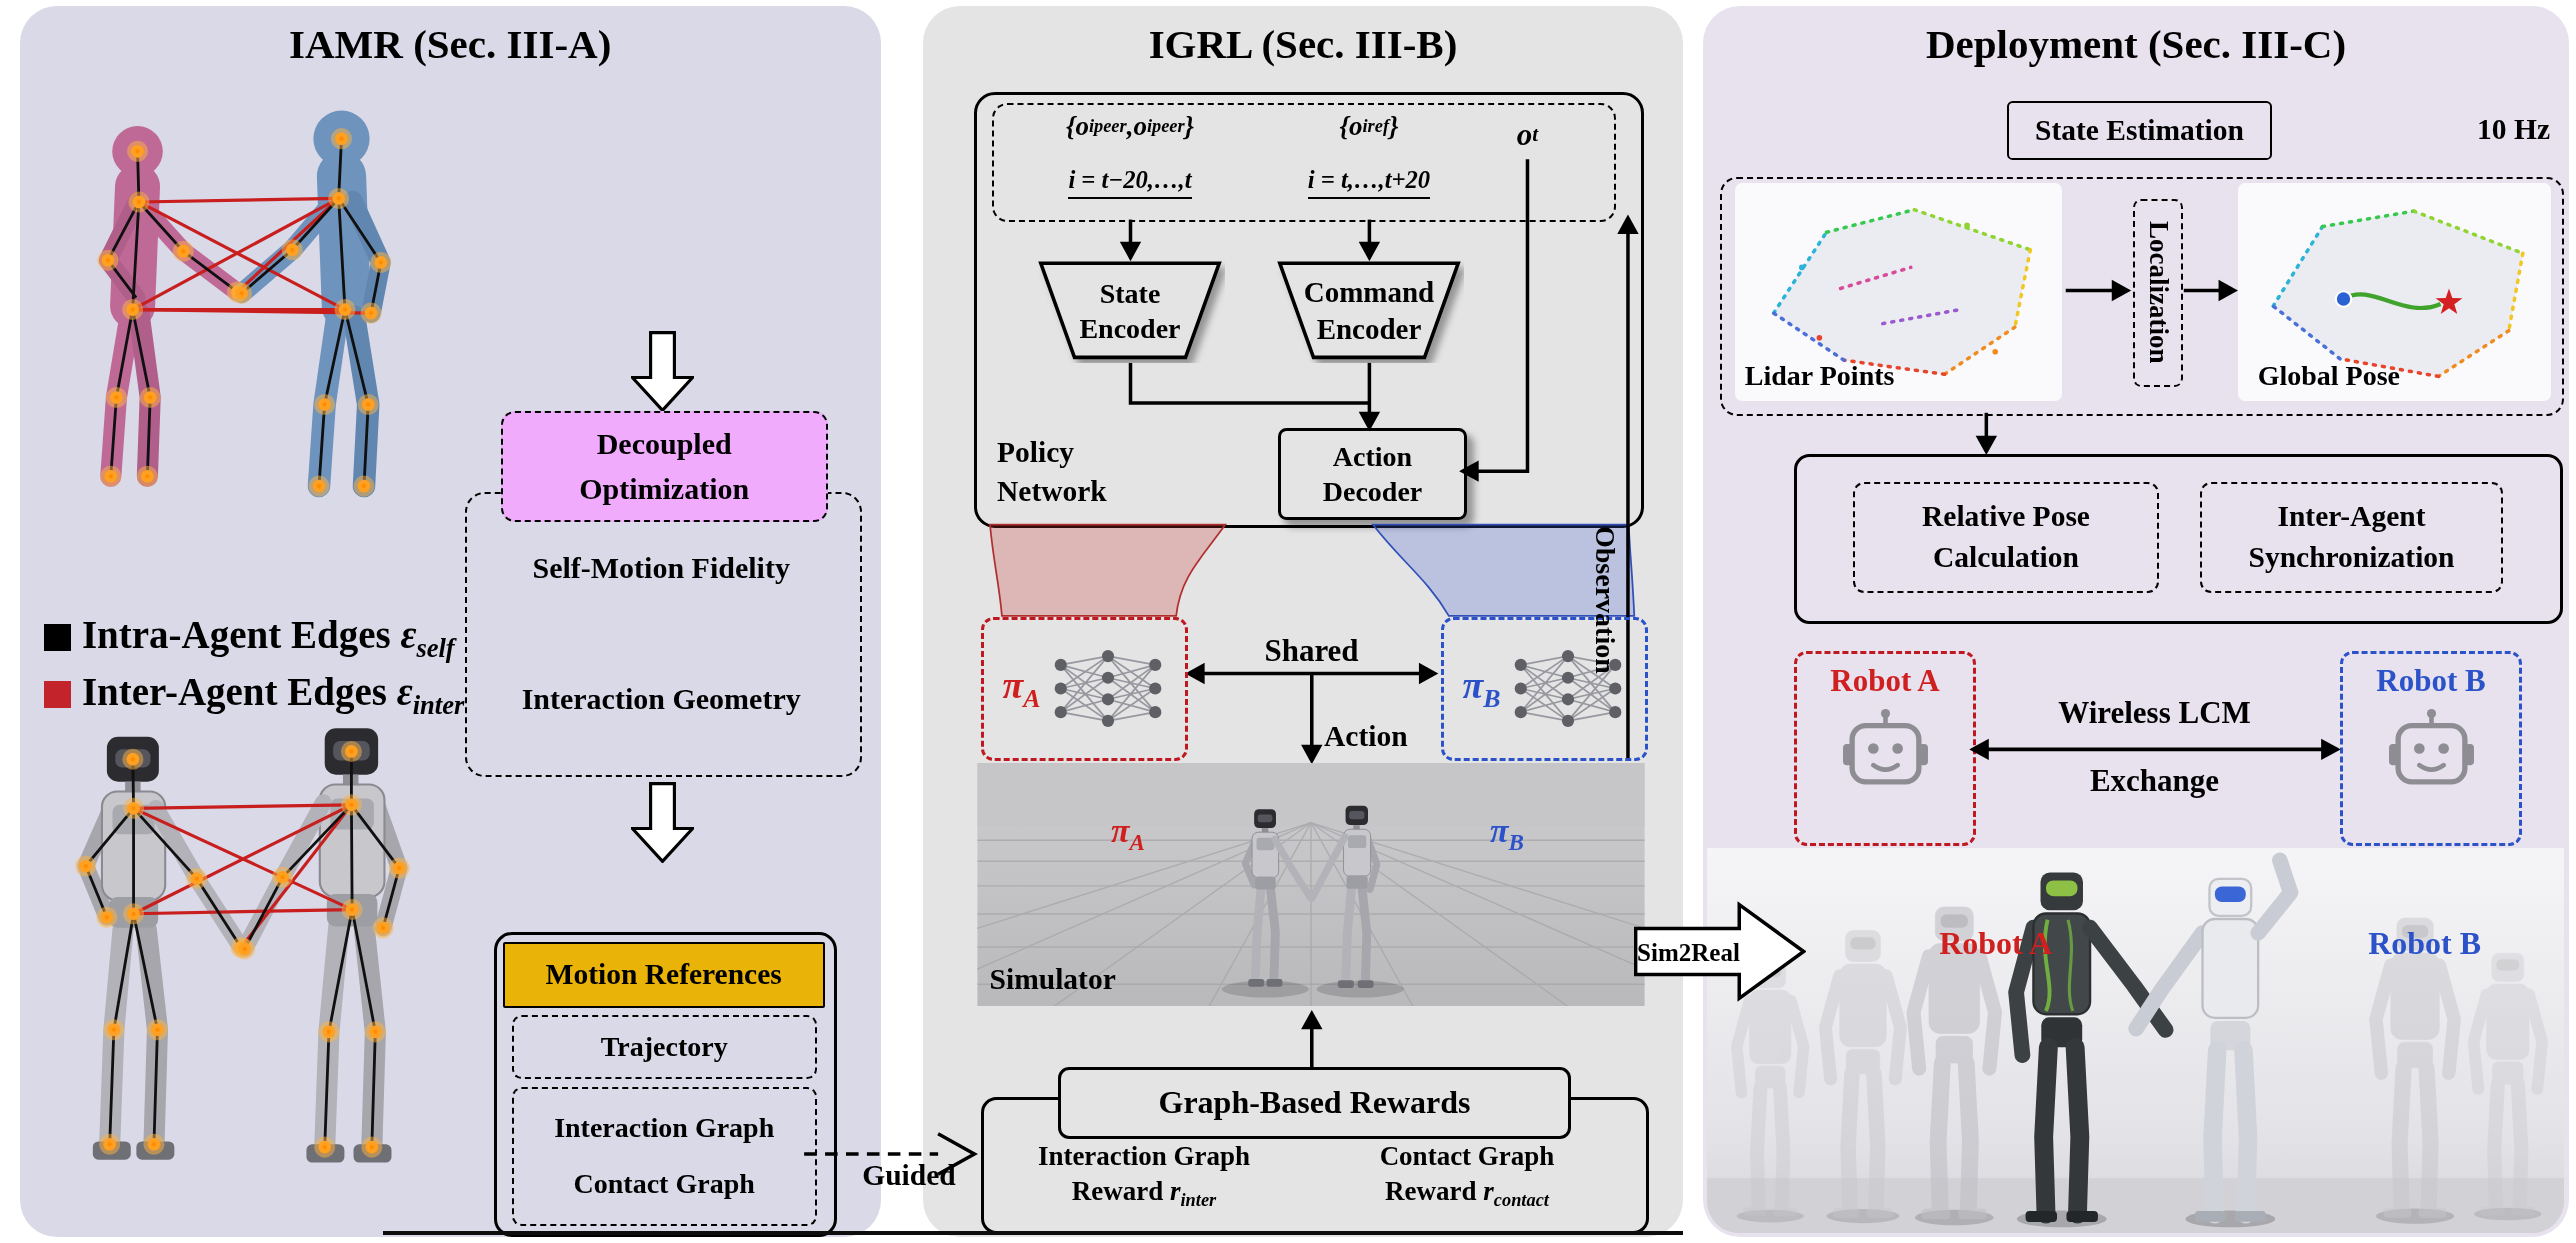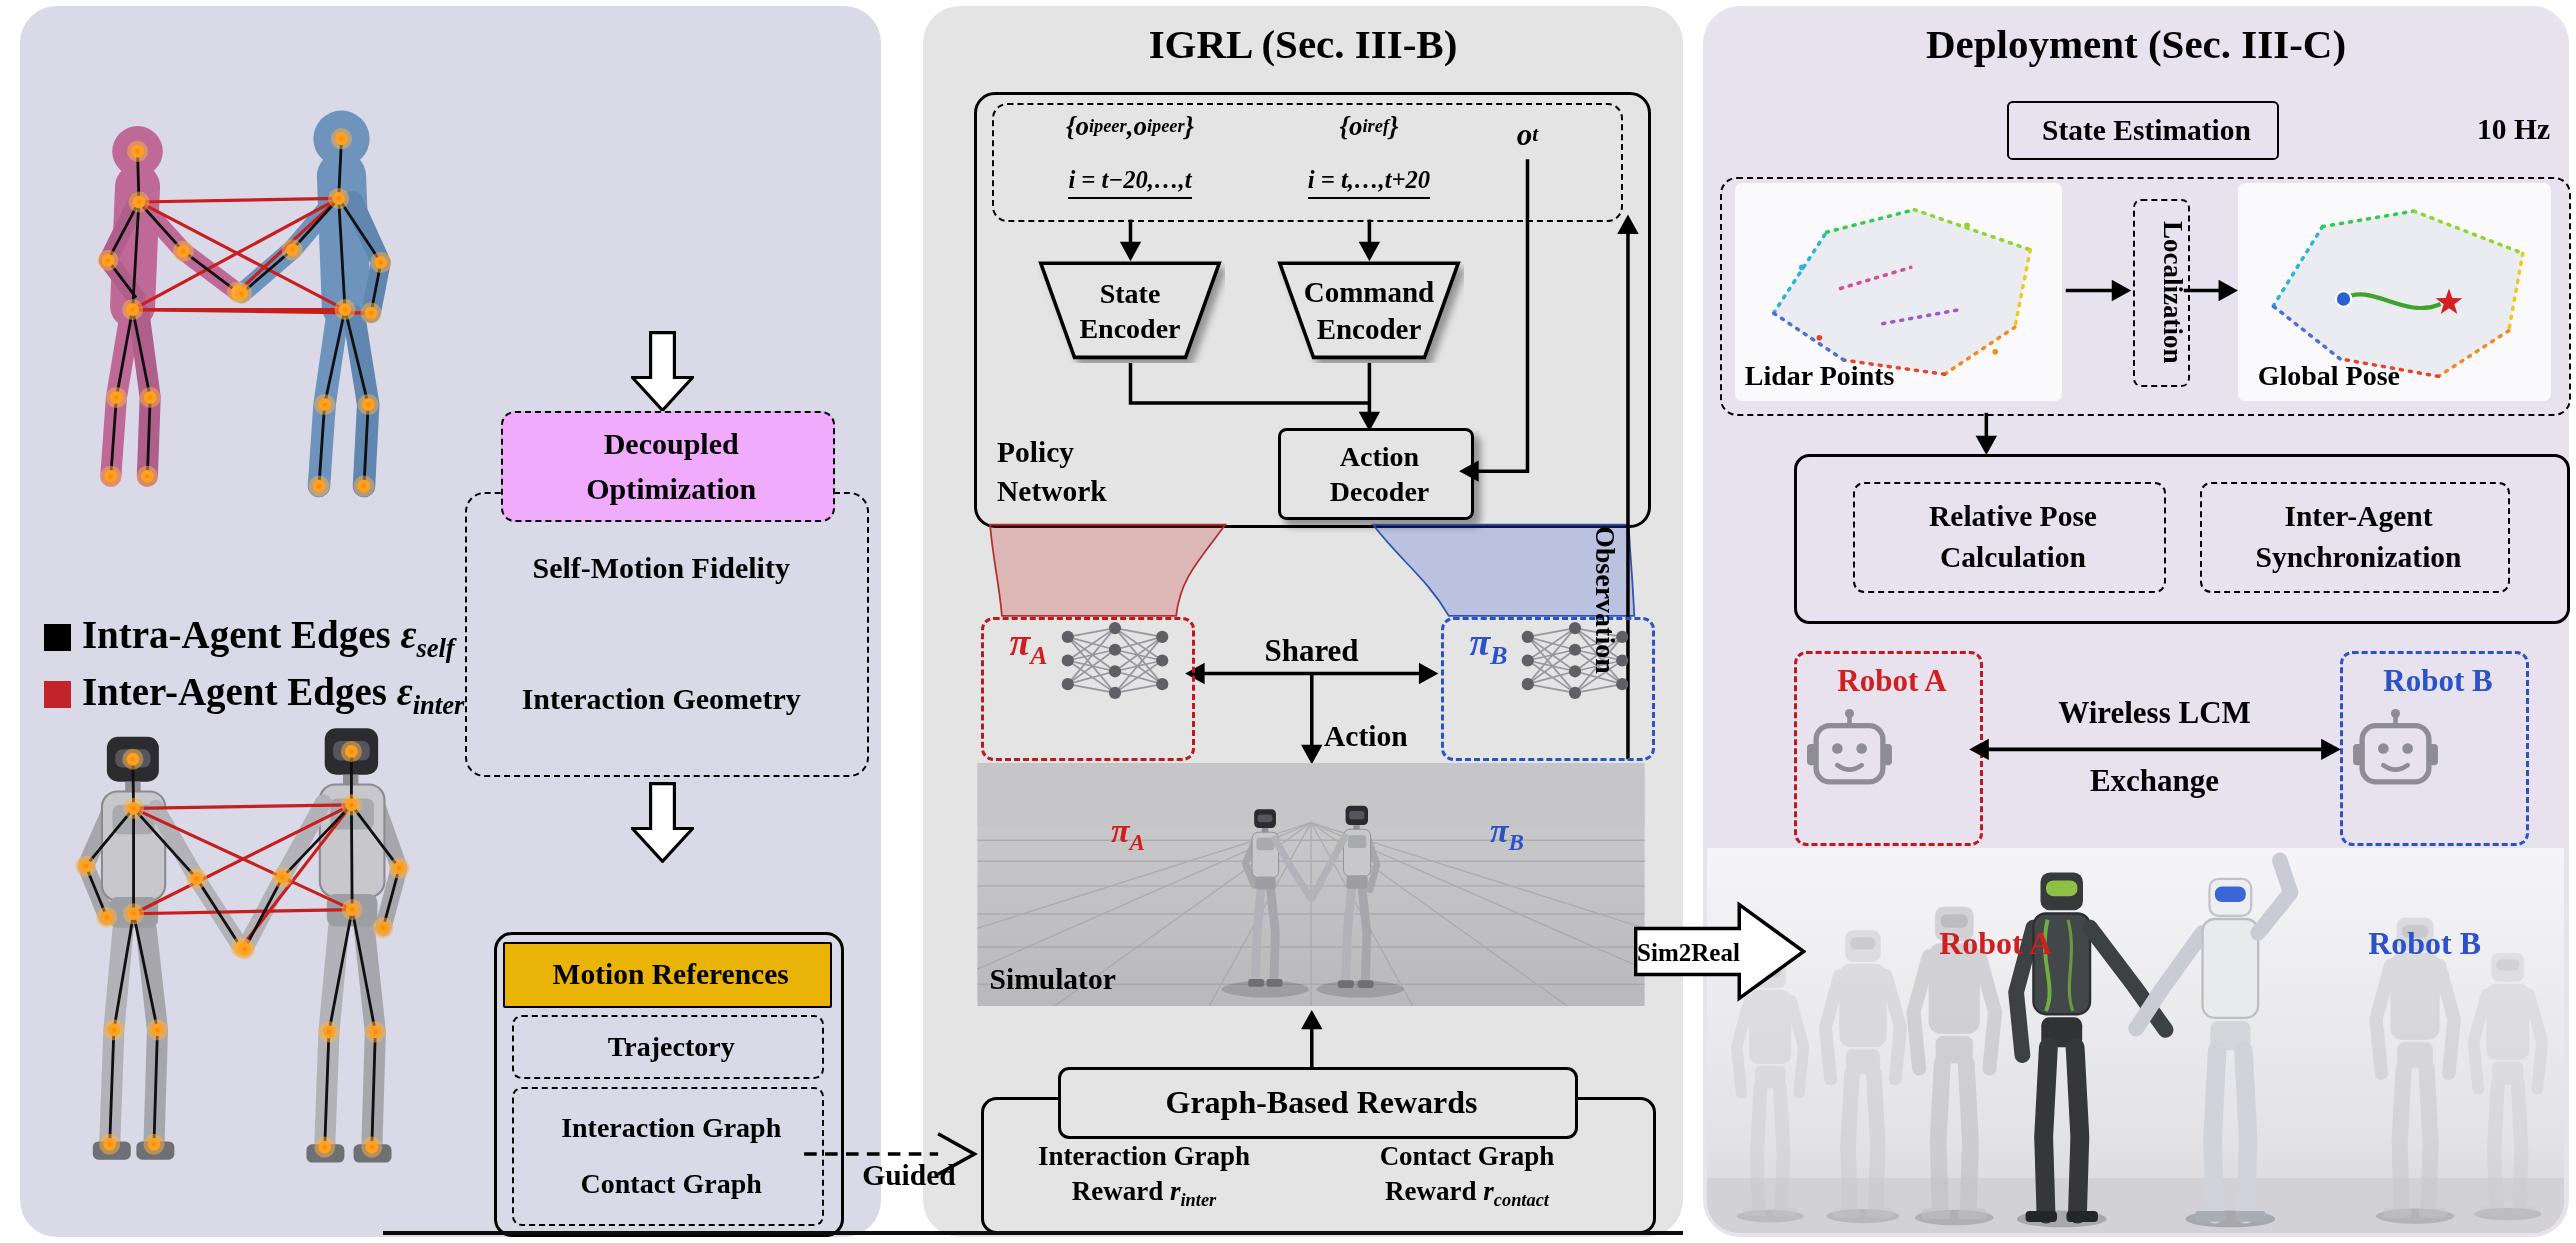--- a/index.html
+++ b/index.html
@@ -1,20 +1,20 @@
 <!DOCTYPE html>
 <html style="font-size:11.2px"><head>
 <meta charset="utf-8">
 <style>
   html,body{margin:0;padding:0;background:#fff;}
   .fig{position:relative;width:2576px;height:1244px;background:#fff;font-family:"Liberation Serif","DejaVu Serif",serif;color:#000;overflow:hidden;}
   .abs{position:absolute;}
   .panel{position:absolute;top:5.6px;height:1231px;border-radius:37px;}
   .ptitle{position:absolute;left:0;right:0;top:14px;text-align:center;font-weight:bold;font-size:41px;margin:0;}
-  .box{position:absolute;border:3.5px solid #000;border-radius:14px;display:flex;flex-direction:column;justify-content:center;text-align:center;font-weight:bold;background:transparent;padding-left:7px;}
+  .box{position:absolute;border:3.5px solid #000;border-radius:14px;display:flex;flex-direction:column;align-items:center;justify-content:center;text-align:center;font-weight:bold;background:transparent;}
   .dash{border-style:dashed;border-width:2.8px;}
   .lbl{position:absolute;font-weight:bold;}
   .ctr{display:flex;align-items:center;justify-content:center;text-align:center;}
   .math{font-style:italic;}
   sub,sup{font-size:68%;}
   .ul{border-bottom:2.8px solid #000;padding-bottom:3.5px;display:inline-block;}
   .vtext{writing-mode:vertical-rl;text-orientation:mixed;}
   svg{display:block;}
   .legendrow{position:absolute;display:flex;align-items:center;gap:11.2px;font-weight:bold;font-size:39px;}
   .sw{width:27px;height:27px;display:inline-block;}
@@ -88,20 +88,21 @@
         <rect x="4" y="50" width="12" height="28" rx="5" fill="#8d8d93" stroke="none"></rect>
         <rect x="104" y="50" width="12" height="28" rx="5" fill="#8d8d93" stroke="none"></rect>
         <circle cx="44" cy="56" r="7" fill="#8d8d93" stroke="none"></circle>
         <circle cx="76" cy="56" r="7" fill="#8d8d93" stroke="none"></circle>
         <path d="M44,78 Q60,90 76,78" stroke-width="6" stroke-linecap="round"></path>
       </g>
     </defs>
   </svg>
 
   <section class="panel" style="left:19.7px;width:861px;background:#dad9e8;">
+    <h2 class="ptitle">IAMR (Sec. III-A)</h2>
 
     <svg class="abs" style="left:12px;top:75px" width="415" height="429" viewBox="0 0 590 610">
       <g>
         <circle cx="150" cy="100" r="36" fill="#bf6a96"></circle>
         <line x1="150" y1="150" x2="143" y2="320" stroke="#bf6a96" stroke-width="64" stroke-linecap="round"></line>
         <polyline points="150,170 108,255 148,308" fill="none" stroke="#b05e8a" stroke-width="26" stroke-linecap="round" stroke-linejoin="round"></polyline>
         <polyline points="155,175 215,242 292,300" fill="none" stroke="#bf6a96" stroke-width="26" stroke-linecap="round" stroke-linejoin="round"></polyline>
         <polyline points="140,330 120,450 112,562" fill="none" stroke="#bf6a96" stroke-width="30" stroke-linecap="round" stroke-linejoin="round"></polyline>
         <polyline points="152,330 168,450 164,562" fill="none" stroke="#b05e8a" stroke-width="30" stroke-linecap="round" stroke-linejoin="round"></polyline>
       </g>

